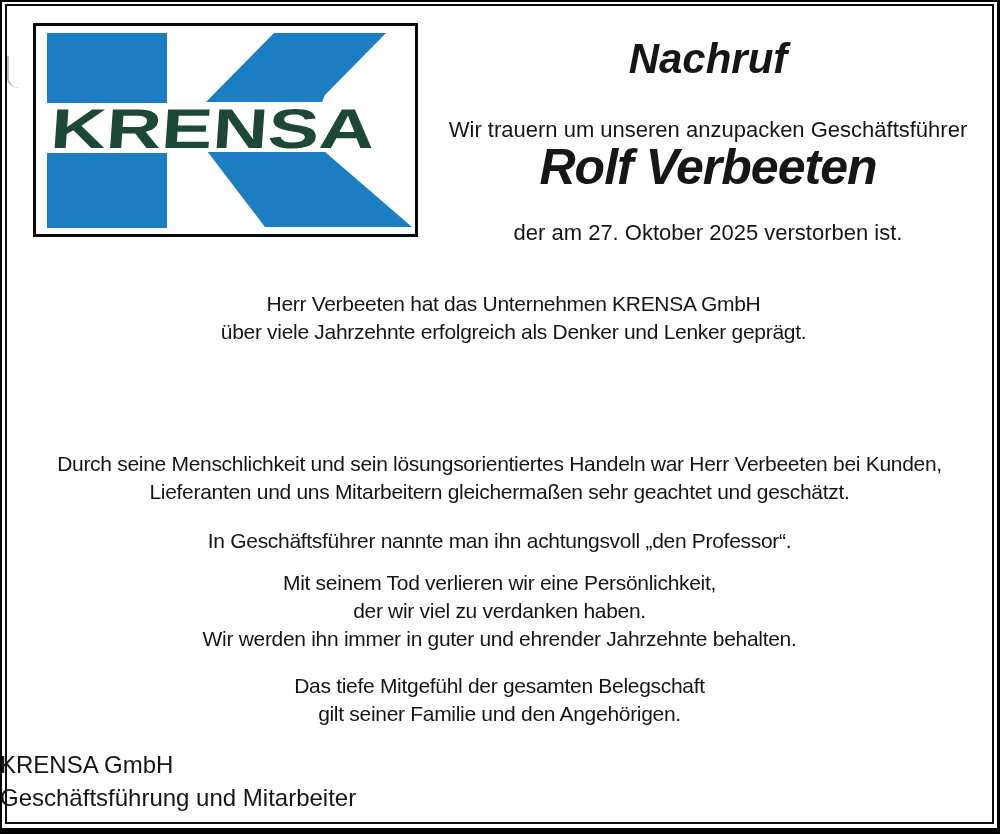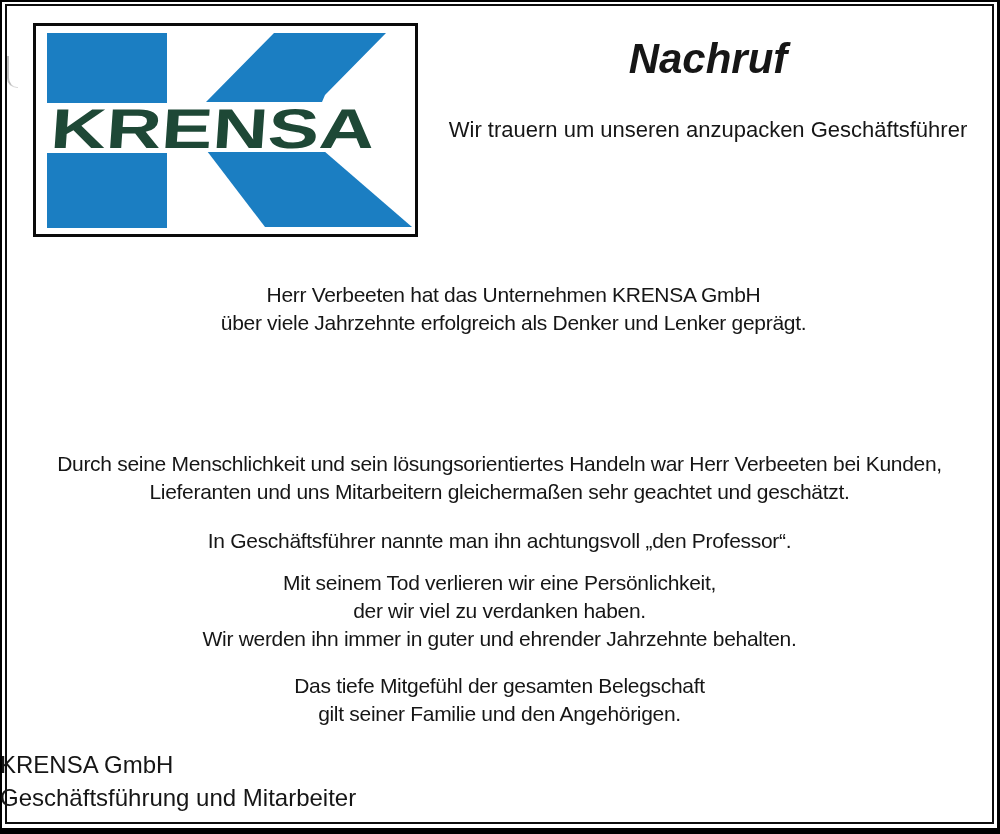--- a/index.html
+++ b/index.html
@@ -59,21 +59,21 @@
     position:absolute; top:220px; left:0; right:0;
     font-size:22px; line-height:26px;
   }
 
   .body-text { position:absolute; left:7px; right:8px; top:0; bottom:0; }
   .body-text p {
     position:absolute; left:0; right:0;
     text-align:center; font-size:21px; line-height:28px;
     letter-spacing:-0.3px; white-space:pre-line;
   }
-  .p1 { top:281px;padding-left:28px; }
+  .p1 { top:290px;padding-left:28px; }
   .p2 { top:352px; }
   .p3 { top:450px; }
   .p4 { top:527px; }
   .p5 { top:569px; }
   .p6 { top:672px; }
 
   .footer-block {
     position:absolute; left:0; right:0; top:748px;
     font-size:24px; line-height:33px;
     white-space:pre-line;
@@ -97,20 +97,22 @@
     <polygon points="238,7 350,7 289,69 286,76 170,76" fill="#1b7ec2"></polygon>
     <polygon points="171,125 288,125 376,201 229,201" fill="#1b7ec2"></polygon>
     <rect x="0" y="77" width="379" height="49" fill="#ffffff"></rect>
     <text class="logo-wordmark" x="176" y="122" text-anchor="middle" font-size="56" textLength="324" lengthAdjust="spacingAndGlyphs" transform="translate(8,0) skewX(-4)" fill="#1e4836">KRENSA</text>
   </svg>
 </div>
 
 <div class="header-col">
   <div class="nachruf">Nachruf</div>
   <div class="mourn">Wir trauern um unseren anzupacken Geschäftsführer</div>
+  <div class="deceased-name">Rolf Verbeeten</div>
+  <div class="died-line">der am 27. Oktober 2025 verstorben ist.</div>
 </div>
 
 <div class="body-text">
   <p class="p1">Herr Verbeeten hat das Unternehmen KRENSA GmbH
 über viele Jahrzehnte erfolgreich als Denker und Lenker geprägt.</p>
   <p class="p3">Durch seine Menschlichkeit und sein lösungsorientiertes Handeln war Herr Verbeeten bei Kunden,
 Lieferanten und uns Mitarbeitern gleichermaßen sehr geachtet und geschätzt.</p>
   <p class="p4">In Geschäftsführer nannte man ihn achtungsvoll „den Professor“.</p>
   <p class="p5">Mit seinem Tod verlieren wir eine Persönlichkeit,
 der wir viel zu verdanken haben.

